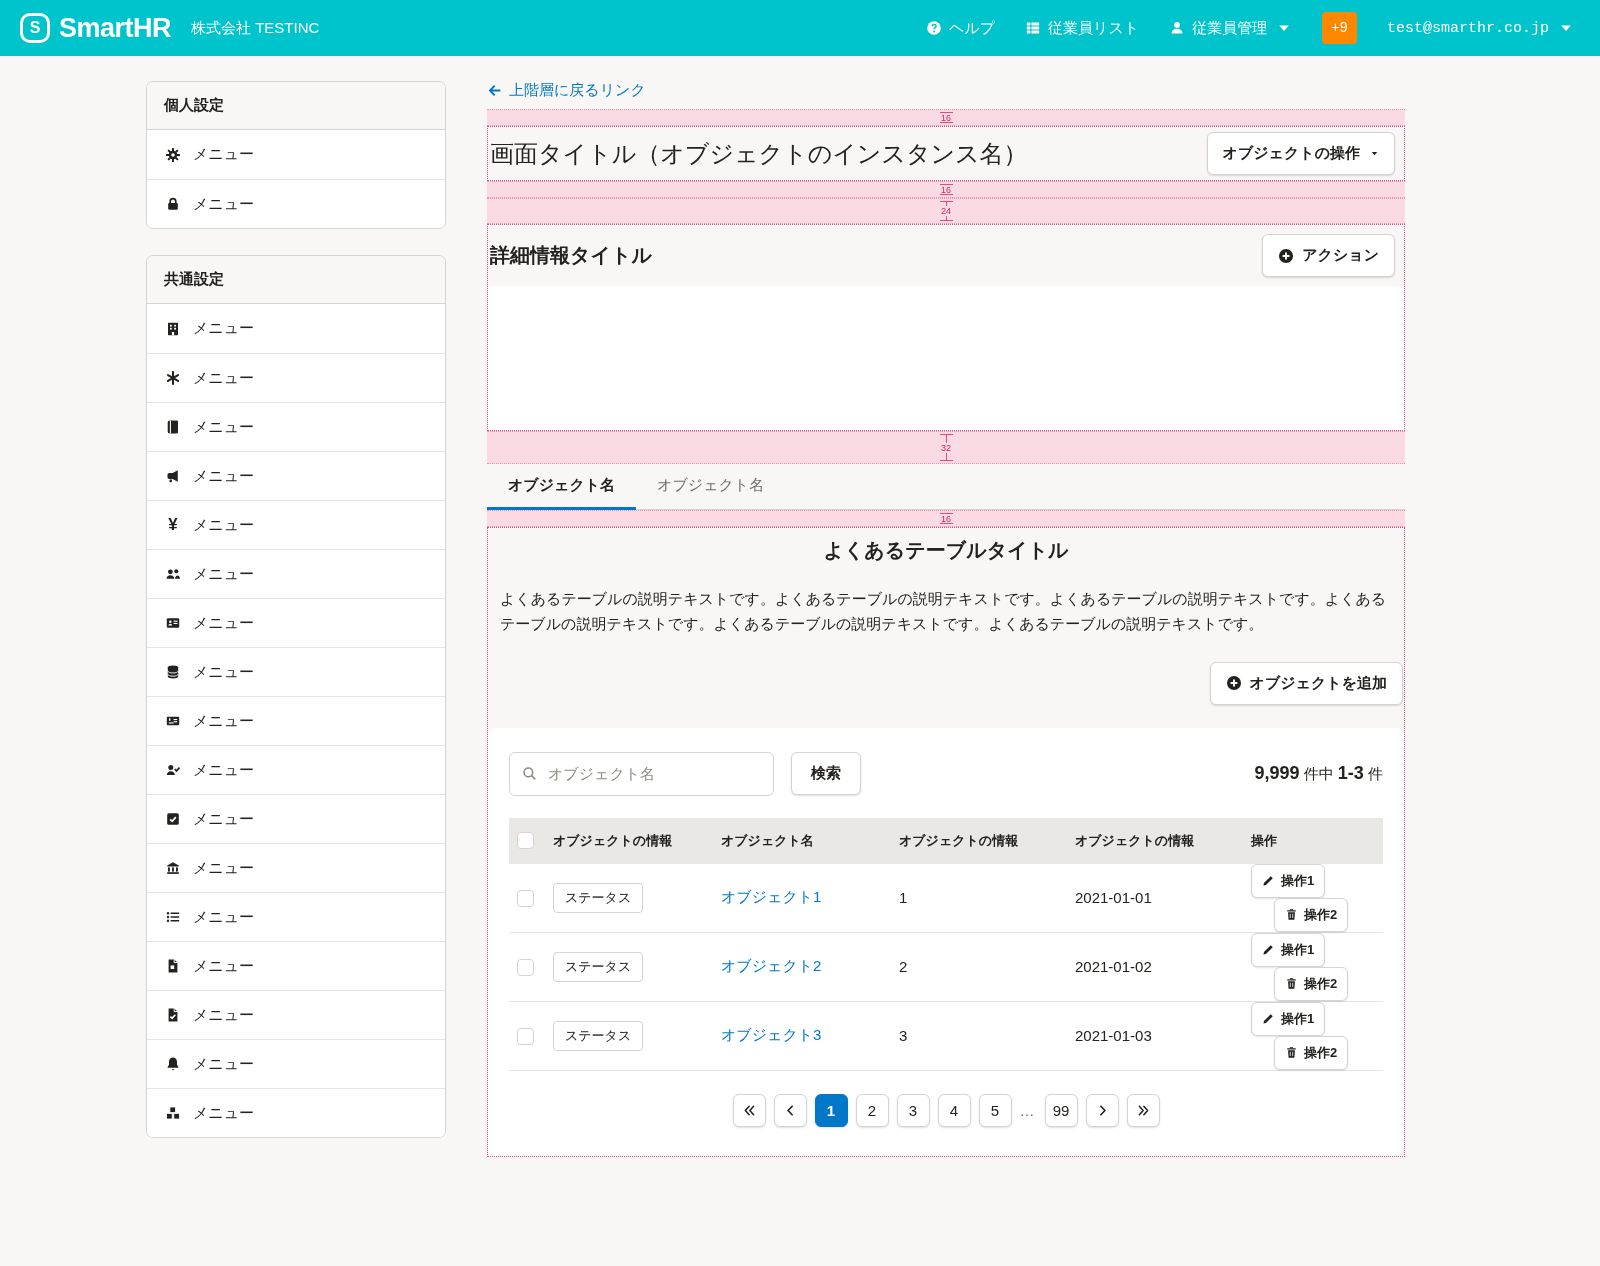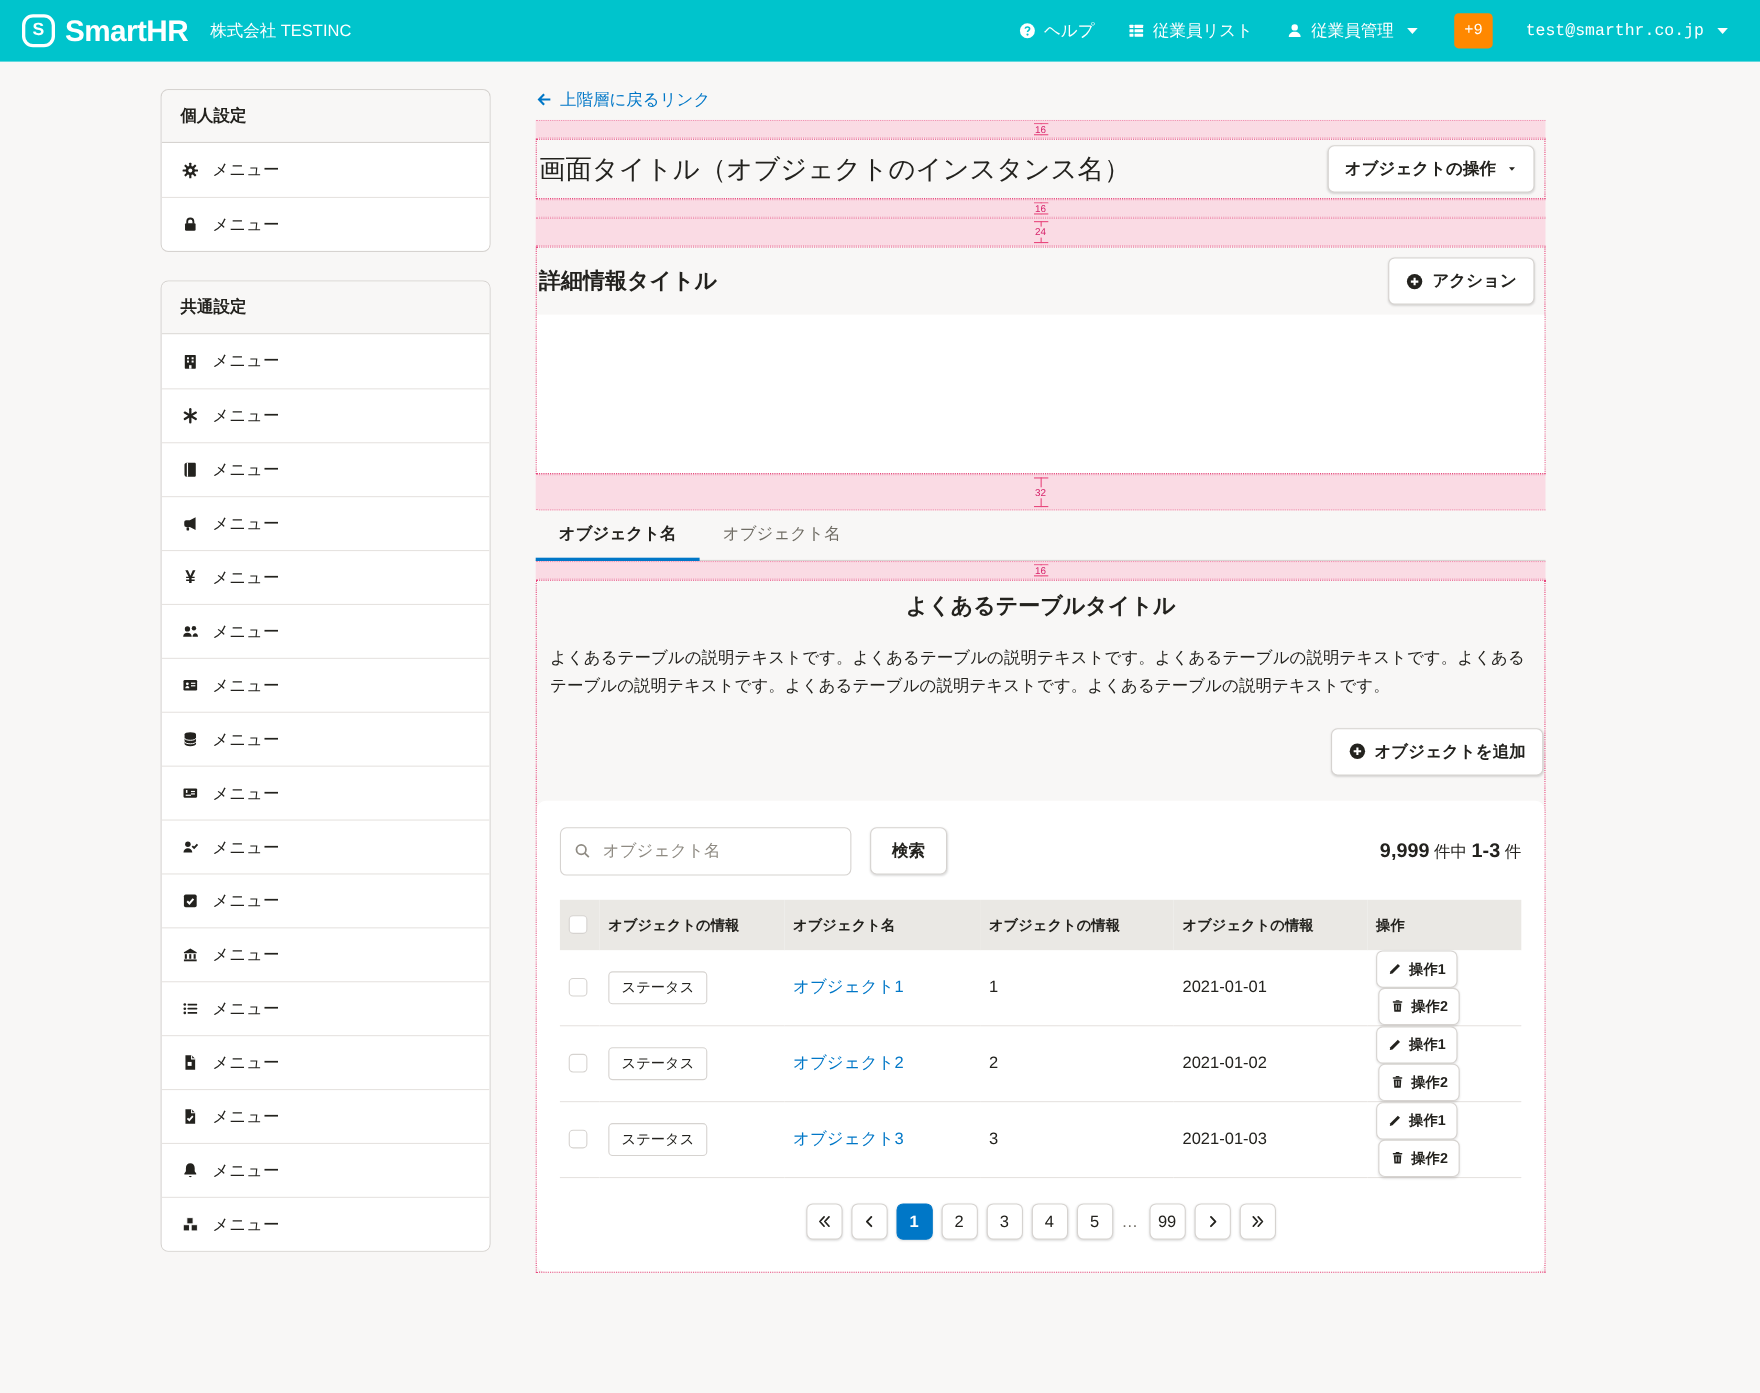--- a/index.html
+++ b/index.html
@@ -99,21 +99,21 @@
     height:46px;padding:0 8px;}
   .obj-table td{height:49px;padding:0 8px;border-bottom:1px solid var(--border-light);background:#fff;}
   .w0{width:36px}.w1{width:168px}.w2{width:178px}.w3{width:176px}.w4{width:176px}
   .checkbox{display:inline-block;width:17px;height:17px;background:#fff;border:1.5px solid var(--border);
     border-radius:4px;cursor:pointer;vertical-align:middle;}
   .chip{display:inline-block;border:1px solid var(--border);border-radius:4px;background:#fff;
     font-size:13px;padding:5px 11px;}
   .cell-link{color:var(--blue);cursor:pointer;text-decoration:none;}
   .btn-sm{padding:7px 10px;font-size:13px;gap:6px;box-shadow:0 1px 2px rgba(0,0,0,.1);}
   .btn-sm .icon{font-size:13px;}
-  .cell-actions .btn-sm + .btn-sm{margin-left:2px;}
+  .cell-actions .btn-sm + .btn-sm{margin-left:23px;}
 
   .pagination{display:flex;align-items:center;justify-content:center;gap:8px;padding:23px 0 13px;}
   .page-btn{min-width:33px;height:33px;background:#fff;border:1px solid var(--border);border-radius:6px;
     display:inline-flex;align-items:center;justify-content:center;font-size:15px;font-family:inherit;
     color:var(--text);cursor:pointer;box-shadow:0 1px 2px rgba(0,0,0,.12);padding:0 6px;}
   .page-btn .icon{font-size:13px;}
   .page-btn.active{background:var(--blue);border-color:var(--blue);color:#fff;font-weight:bold;}
   .ellipsis{color:var(--muted);letter-spacing:2px;}
 </style>
 </head>

